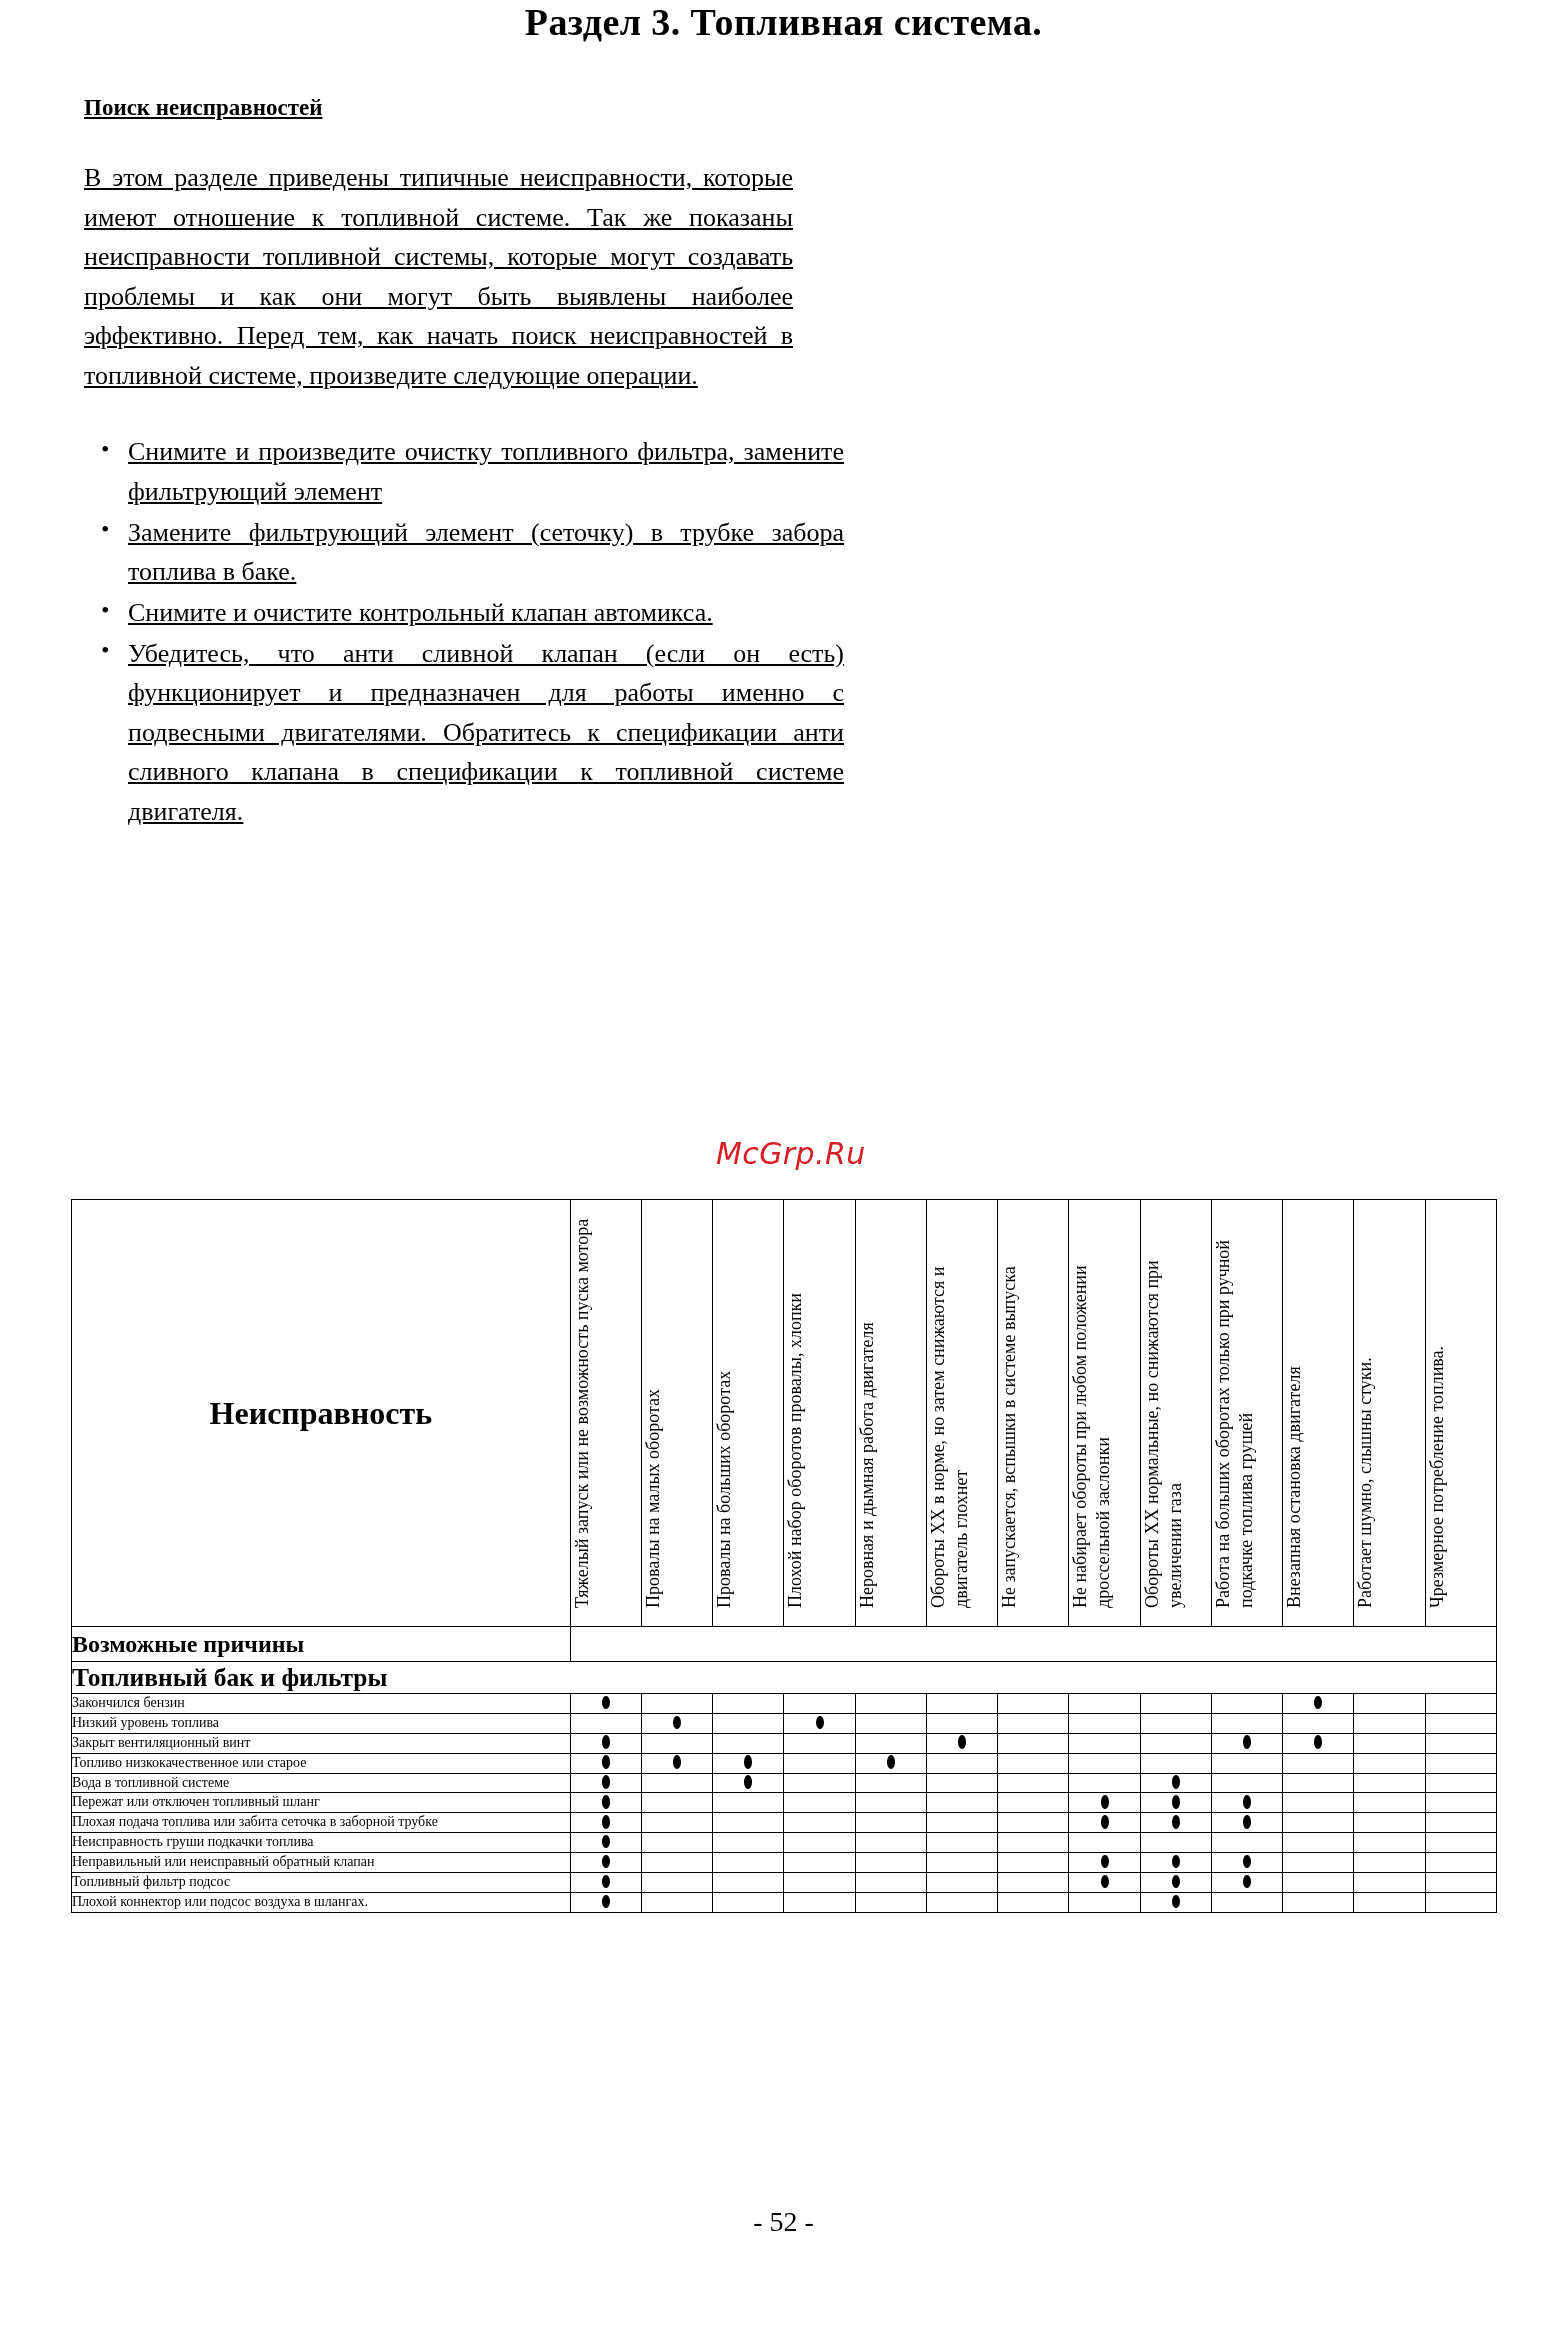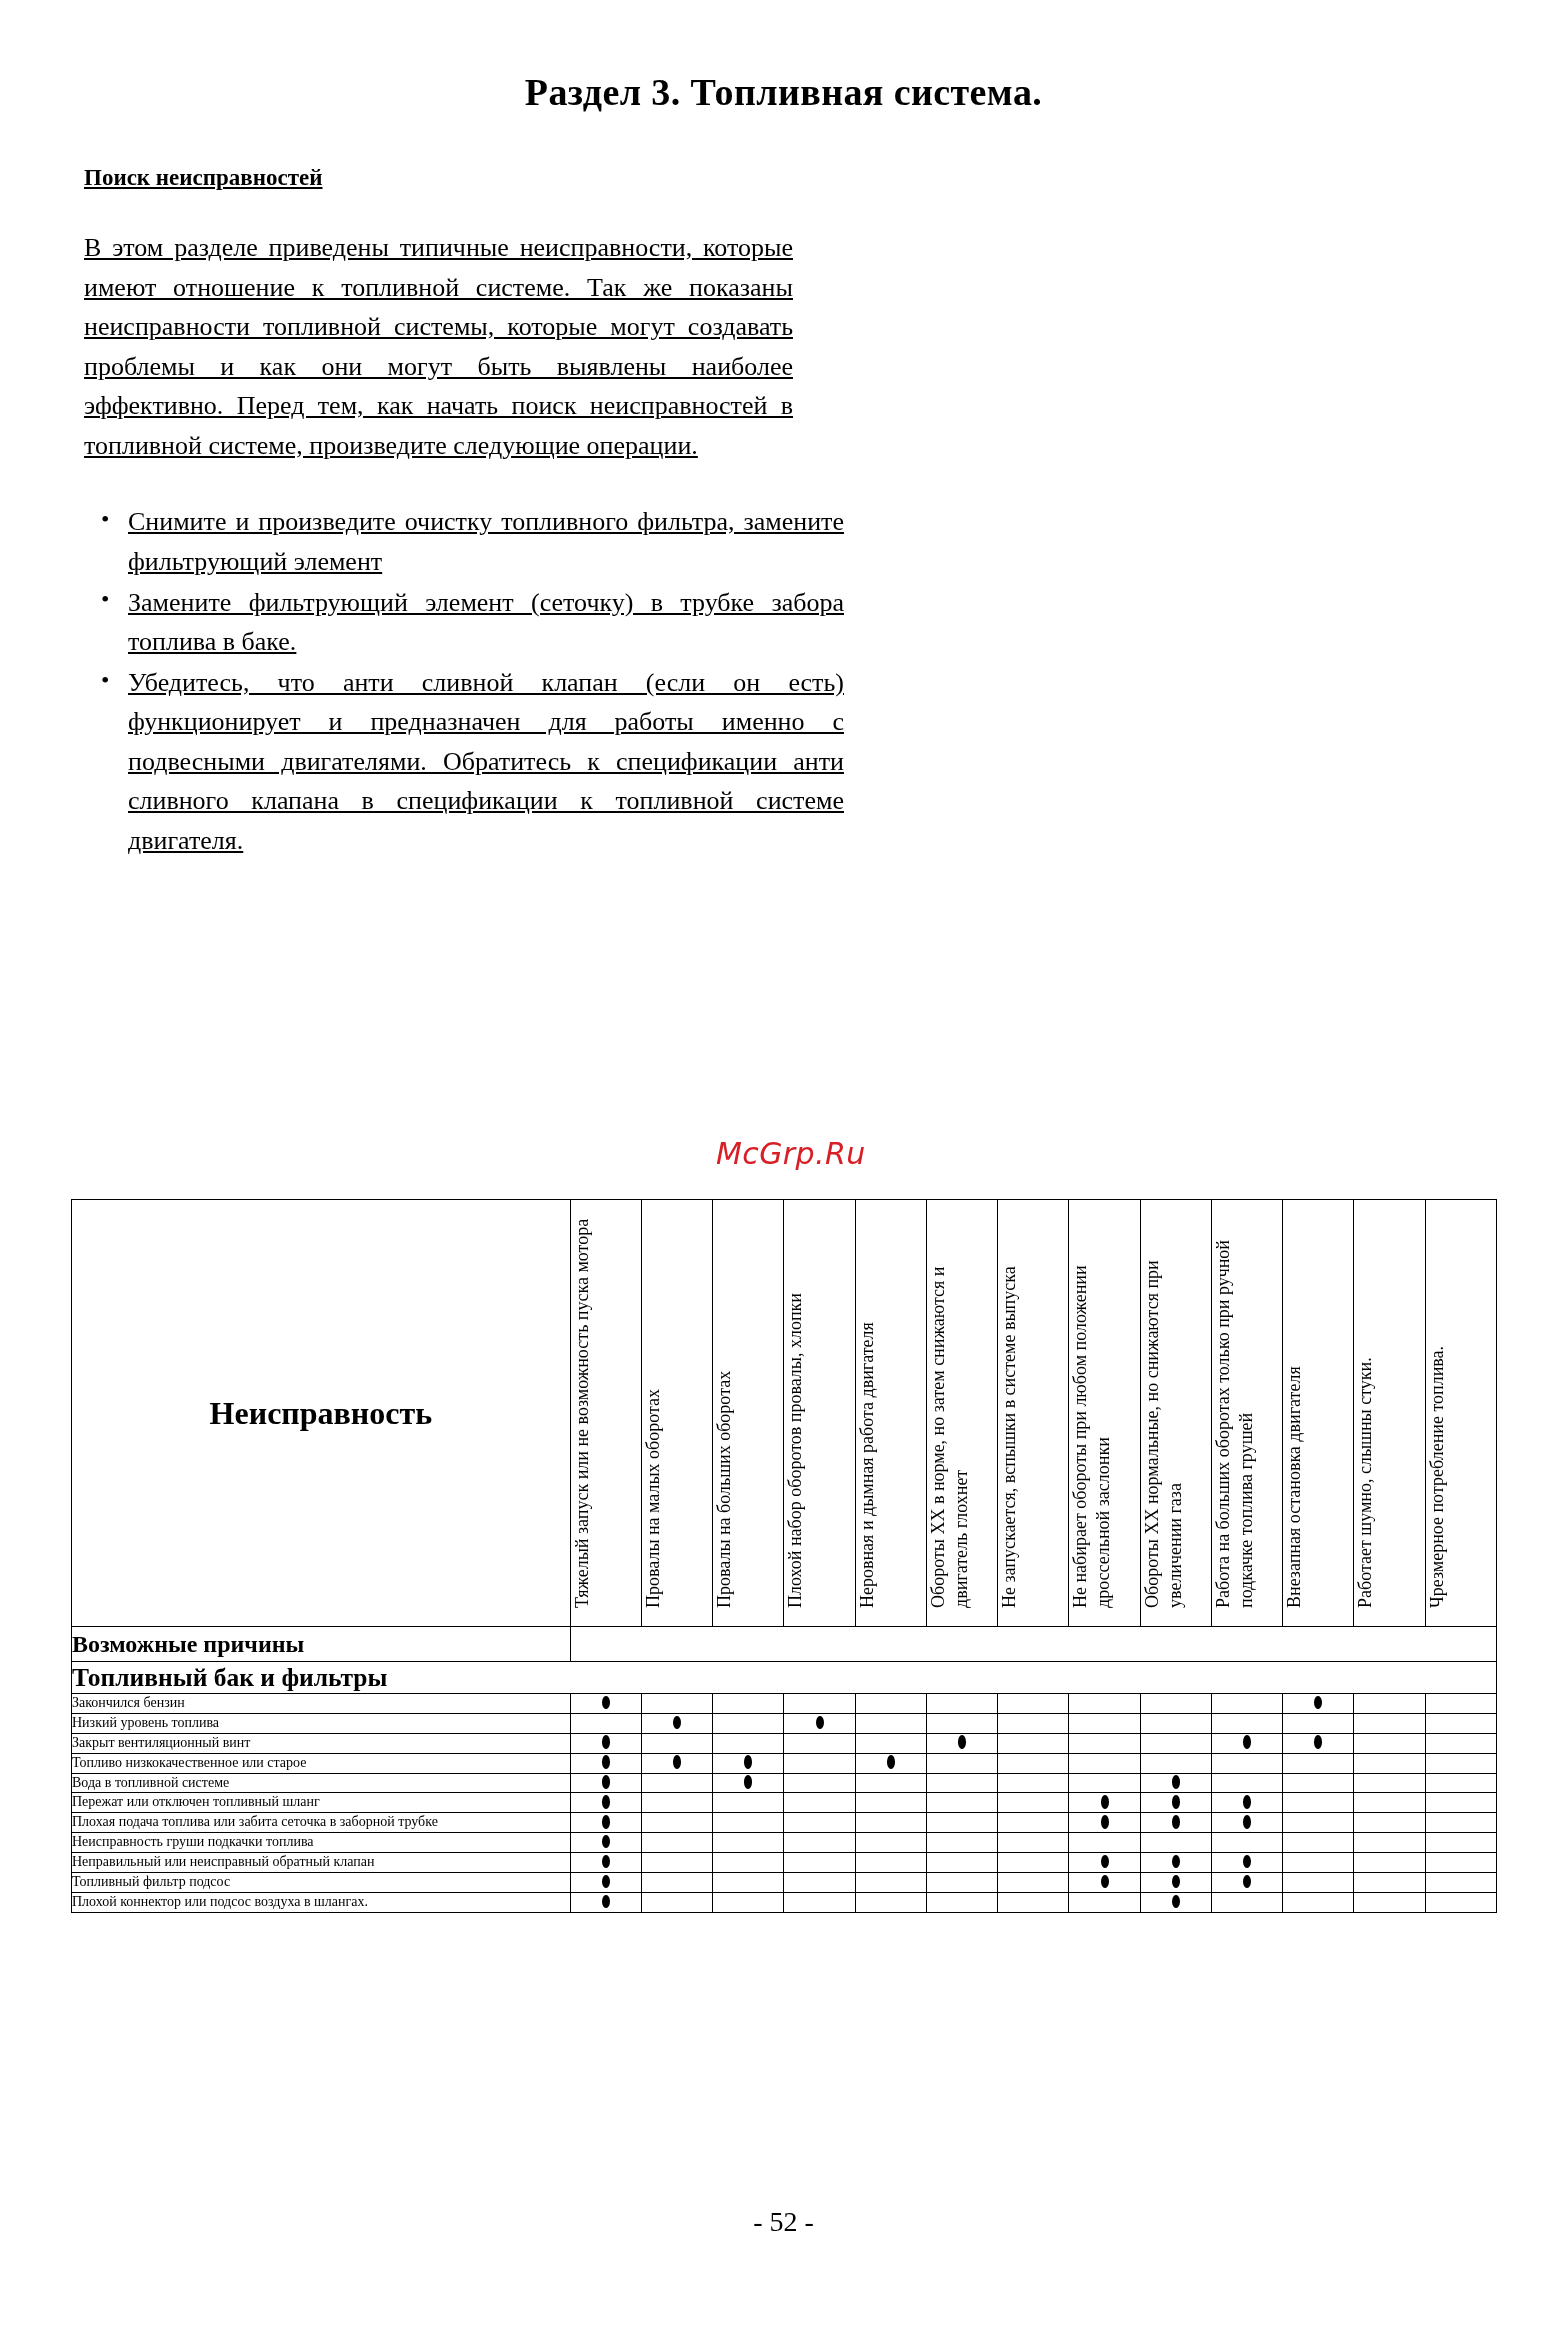--- a/index.html
+++ b/index.html
@@ -15,21 +15,20 @@
     position:absolute; inset:0;
     padding:0;
   }
   .title {
     text-align:center;
     font-family:"Liberation Serif", serif;
     font-weight:bold;
     font-size:38px;
     letter-spacing:0.4px;
     margin:0;
-    padding-top:70px;
   }
   .content { padding:0 84px 0 84px;text-decoration:underline; }
   .subhead {
     font-weight:bold;
     font-size:23px;
     margin-top:51px;
     margin-bottom:0;
   }
   .intro {
     width:709px;
@@ -146,20 +145,21 @@
 <div class="page">
 
   <h1 class="title">Раздел 3. Топливная система.</h1>
 
   <div class="content">
     <div class="subhead">Поиск неисправностей</div>
     <p class="intro">В этом разделе приведены типичные неисправности, которые имеют отношение к топливной системе. Так же показаны неисправности топливной системы, которые могут создавать проблемы и как они могут быть выявлены наиболее эффективно. Перед тем, как начать поиск неисправностей в топливной системе, произведите следующие операции.</p>
     <ul class="steps">
       <li>Снимите и произведите очистку топливного фильтра, замените фильтрующий элемент</li>
       <li>Замените фильтрующий элемент (сеточку) в трубке забора топлива в баке.</li>
+      <li>Снимите и очистите контрольный клапан автомикса.</li>
       <li>Убедитесь, что анти сливной клапан (если он есть) функционирует и предназначен для работы именно с подвесными двигателями. Обратитесь к спецификации анти сливного клапана в спецификации к топливной системе двигателя.</li>
     </ul>
   </div>
 
   <div class="watermark">McGrp.Ru</div>
 
   <table class="tbl">
     <colgroup>
       <col style="width:497px">
       <col span="13" style="width:71px">

